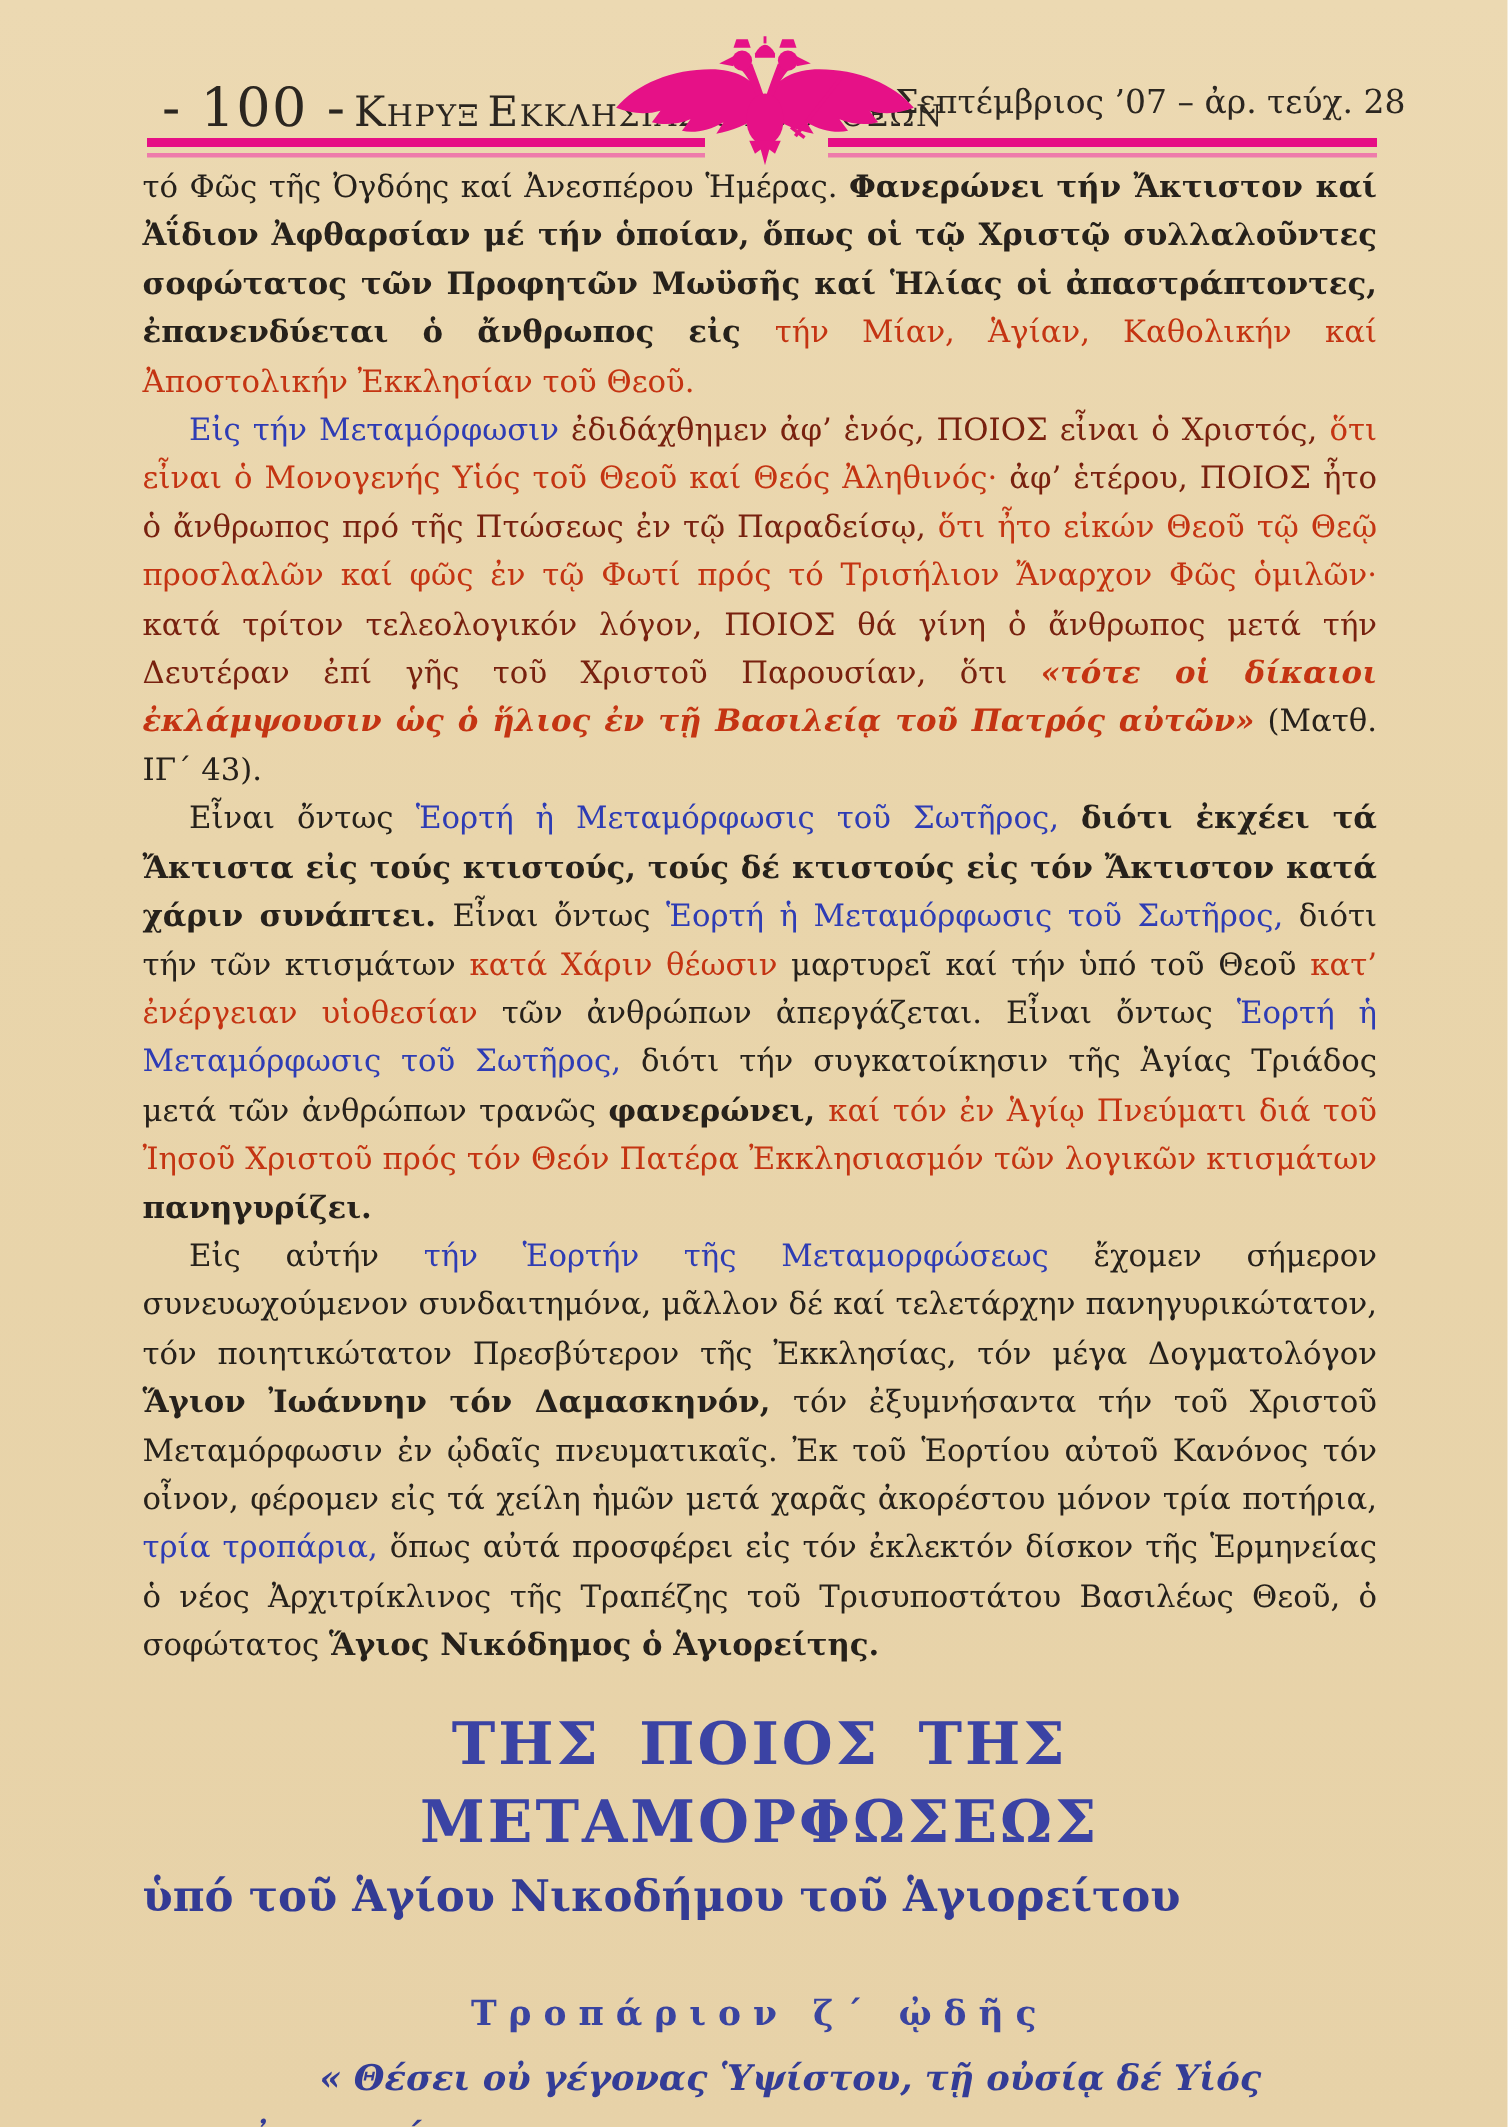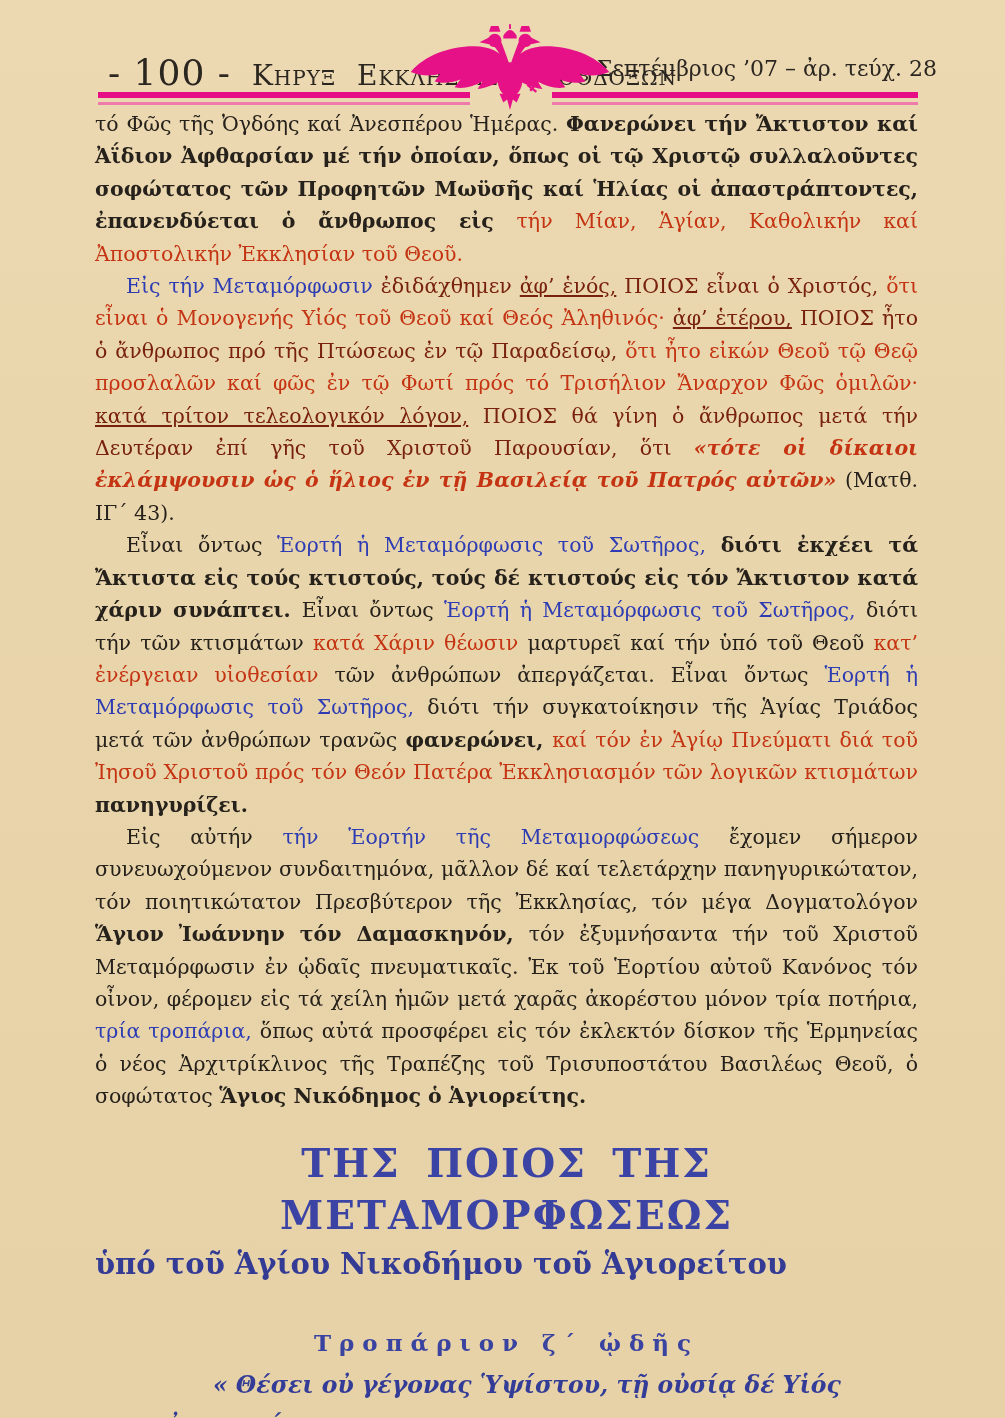--- a/index.html
+++ b/index.html
@@ -9,21 +9,21 @@
     background:#e9d6ae;
     background:linear-gradient(180deg,#ecd9b2 0%,#e9d5ab 40%,#e7d2a8 100%);
     font-family:"DejaVu Serif", serif;
     color:#26211b;
     overflow:hidden;
   }
   
   .masthead{position:absolute;top:0;left:0;right:0;height:110px;}
   .mast-left{position:absolute;left:78px;top:52px;white-space:nowrap;color:#2b2620;}
   .page-num{font-size:36px;letter-spacing:1px;margin-left:30px;}
-  .mast-word{display:inline-block;font-size:20px;letter-spacing:1px;margin-left:21px;color:#2b2620;}
+  .mast-word{display:inline-block;font-size:20px;letter-spacing:1px;margin-left:5px;color:#2b2620;}
   .mast-word::first-letter{font-size:28px;}
   .mast-right{position:absolute;right:68px;top:56px;font-size:22px;color:#2b2620;white-space:nowrap;}
   .rule{position:absolute;}
   .rule-thick{height:6px;background:#e60f85;top:92px;}
   .rule-thin{height:3px;background:#ee7bab;top:102px;}
   .rule-left{left:98px;width:372px;}
   .rule-right{left:552px;width:366px;}
   .emblem{position:absolute;left:405px;top:24px;width:210px;height:92px;}
   .emblem svg{width:100%;height:100%;}
   
@@ -31,21 +31,21 @@
   p.para{
     margin:0;font-size:20.5px;line-height:32.4px;text-align:justify;
     color:#26211b;
   }
   p.para.indent{text-indent:31px;}
   .seg-black{color:#26211b;}
   .seg-bold{color:#26211b;font-weight:bold;}
   .seg-red{color:#c43412;}
   .seg-blue{color:#2e3cb4;}
   .seg-maroon{color:#78210f;}
-  .seg-maroon-u{color:#78210f;text-decoration:underline;}
+  .seg-maroon-u{color:#78210f;}
   .seg-red-quote{color:#c43412;font-style:italic;font-weight:bold;}
   
   .section-title{margin-top:24px;text-align:center;color:#3b43a4;font-weight:bold;}
   .section-title .line1{font-size:39px;letter-spacing:2px;word-spacing:16px;line-height:52px;}
   .section-title .line2{font-size:39px;letter-spacing:2px;word-spacing:10px;line-height:52px;}
   .byline{margin-top:6px;color:#333b94;font-weight:bold;font-size:29px;}
   .sub-heading{margin-top:48px;text-align:center;color:#3a44a0;font-size:23px;letter-spacing:8px;font-weight:bold;}
   .troparion{margin:10px 60px 0 70px;color:#333c96;font-weight:bold;font-style:italic;font-size:23.5px;line-height:39px;}
   .troparion .q1{text-indent:48px;}
 </style>

